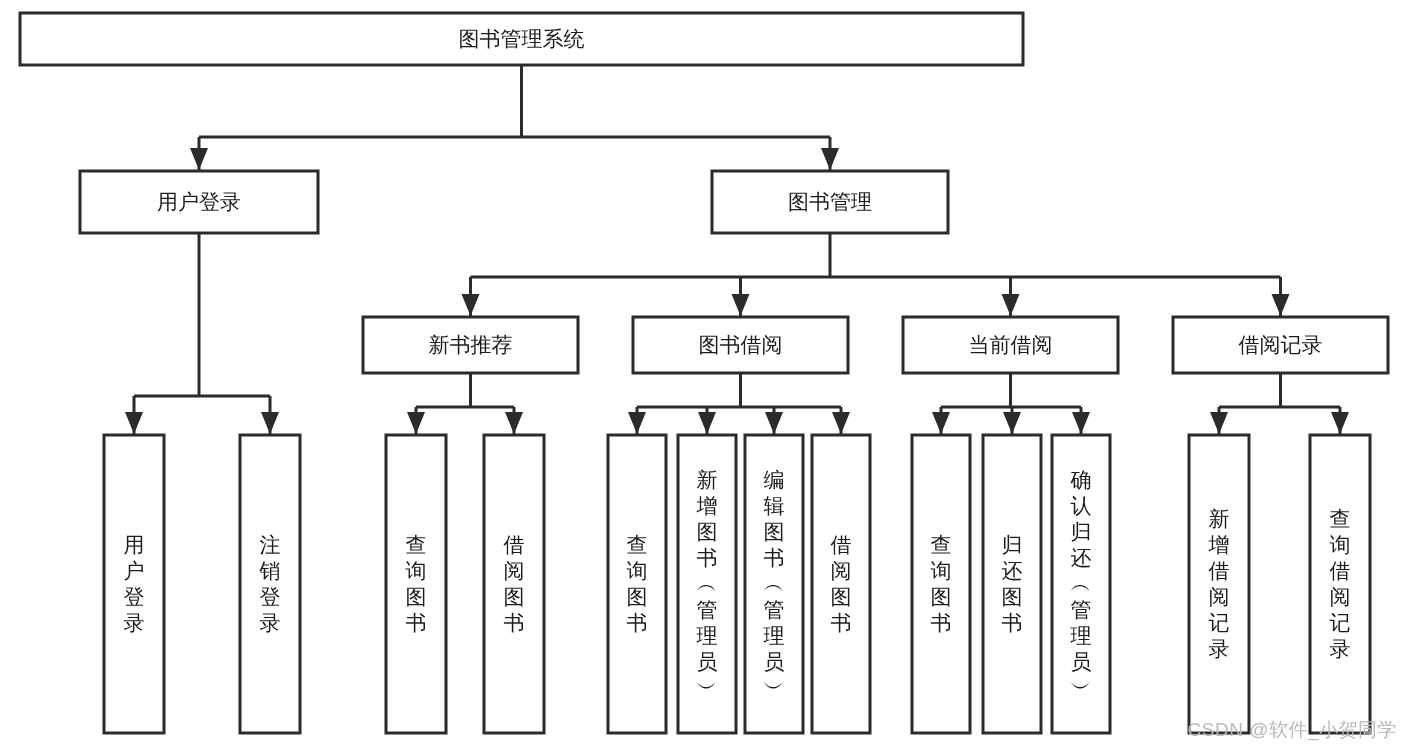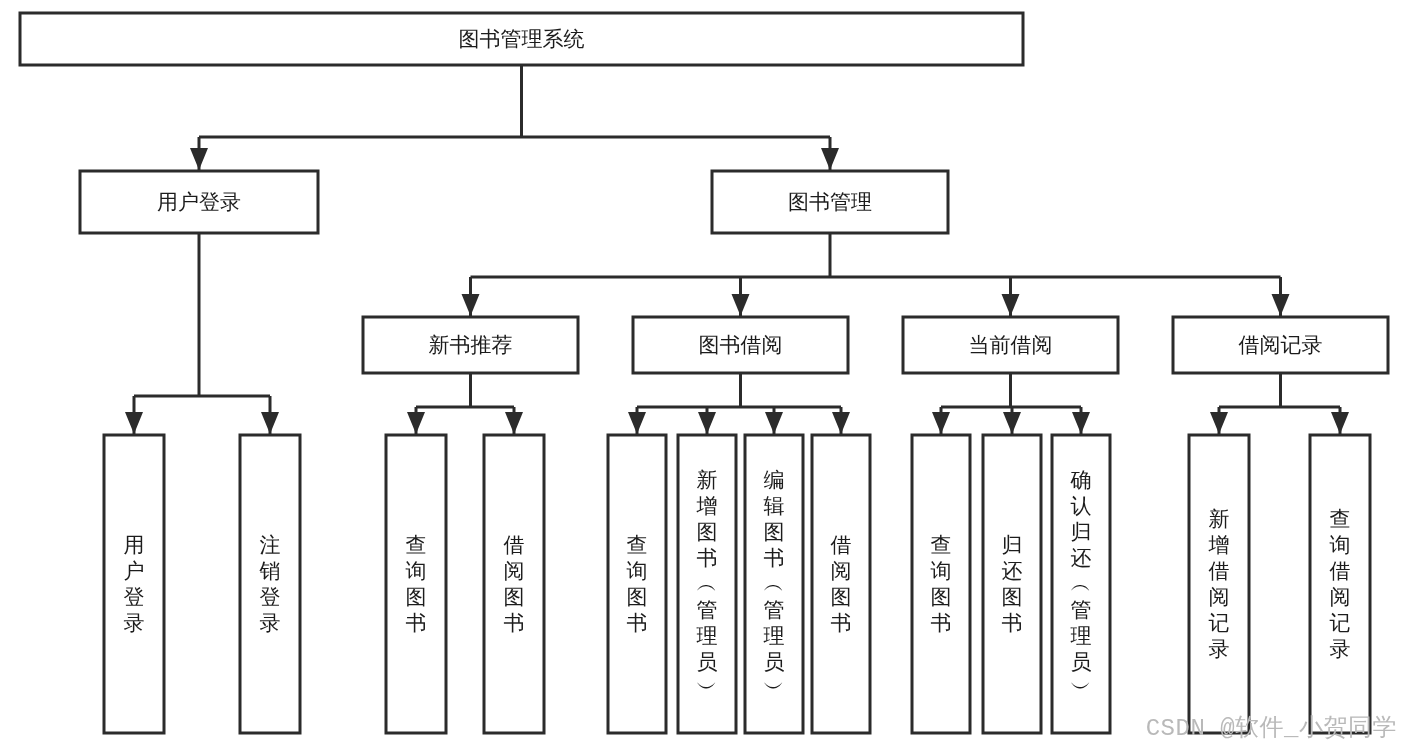--- a/index.html
+++ b/index.html
@@ -51,22 +51,22 @@
     stroke-linecap: butt;
   }
   .arrow-head {
     fill: #2b2b2b;
     stroke: none;
   }
   .watermark {
     position: absolute;
     right: 8px;
     bottom: 4px;
-    font-family: Liberation Mono, monospace;
-    font-size: 24px;
+    font-family: Liberation Sans, sans-serif;
+    font-size: 19px;
     color: #b9b9b9;
     letter-spacing: 0.5px;
     white-space: nowrap;
     user-select: none;
   }
 </style>
 </head>
 <body>
 
 <div id="diagram-root">

